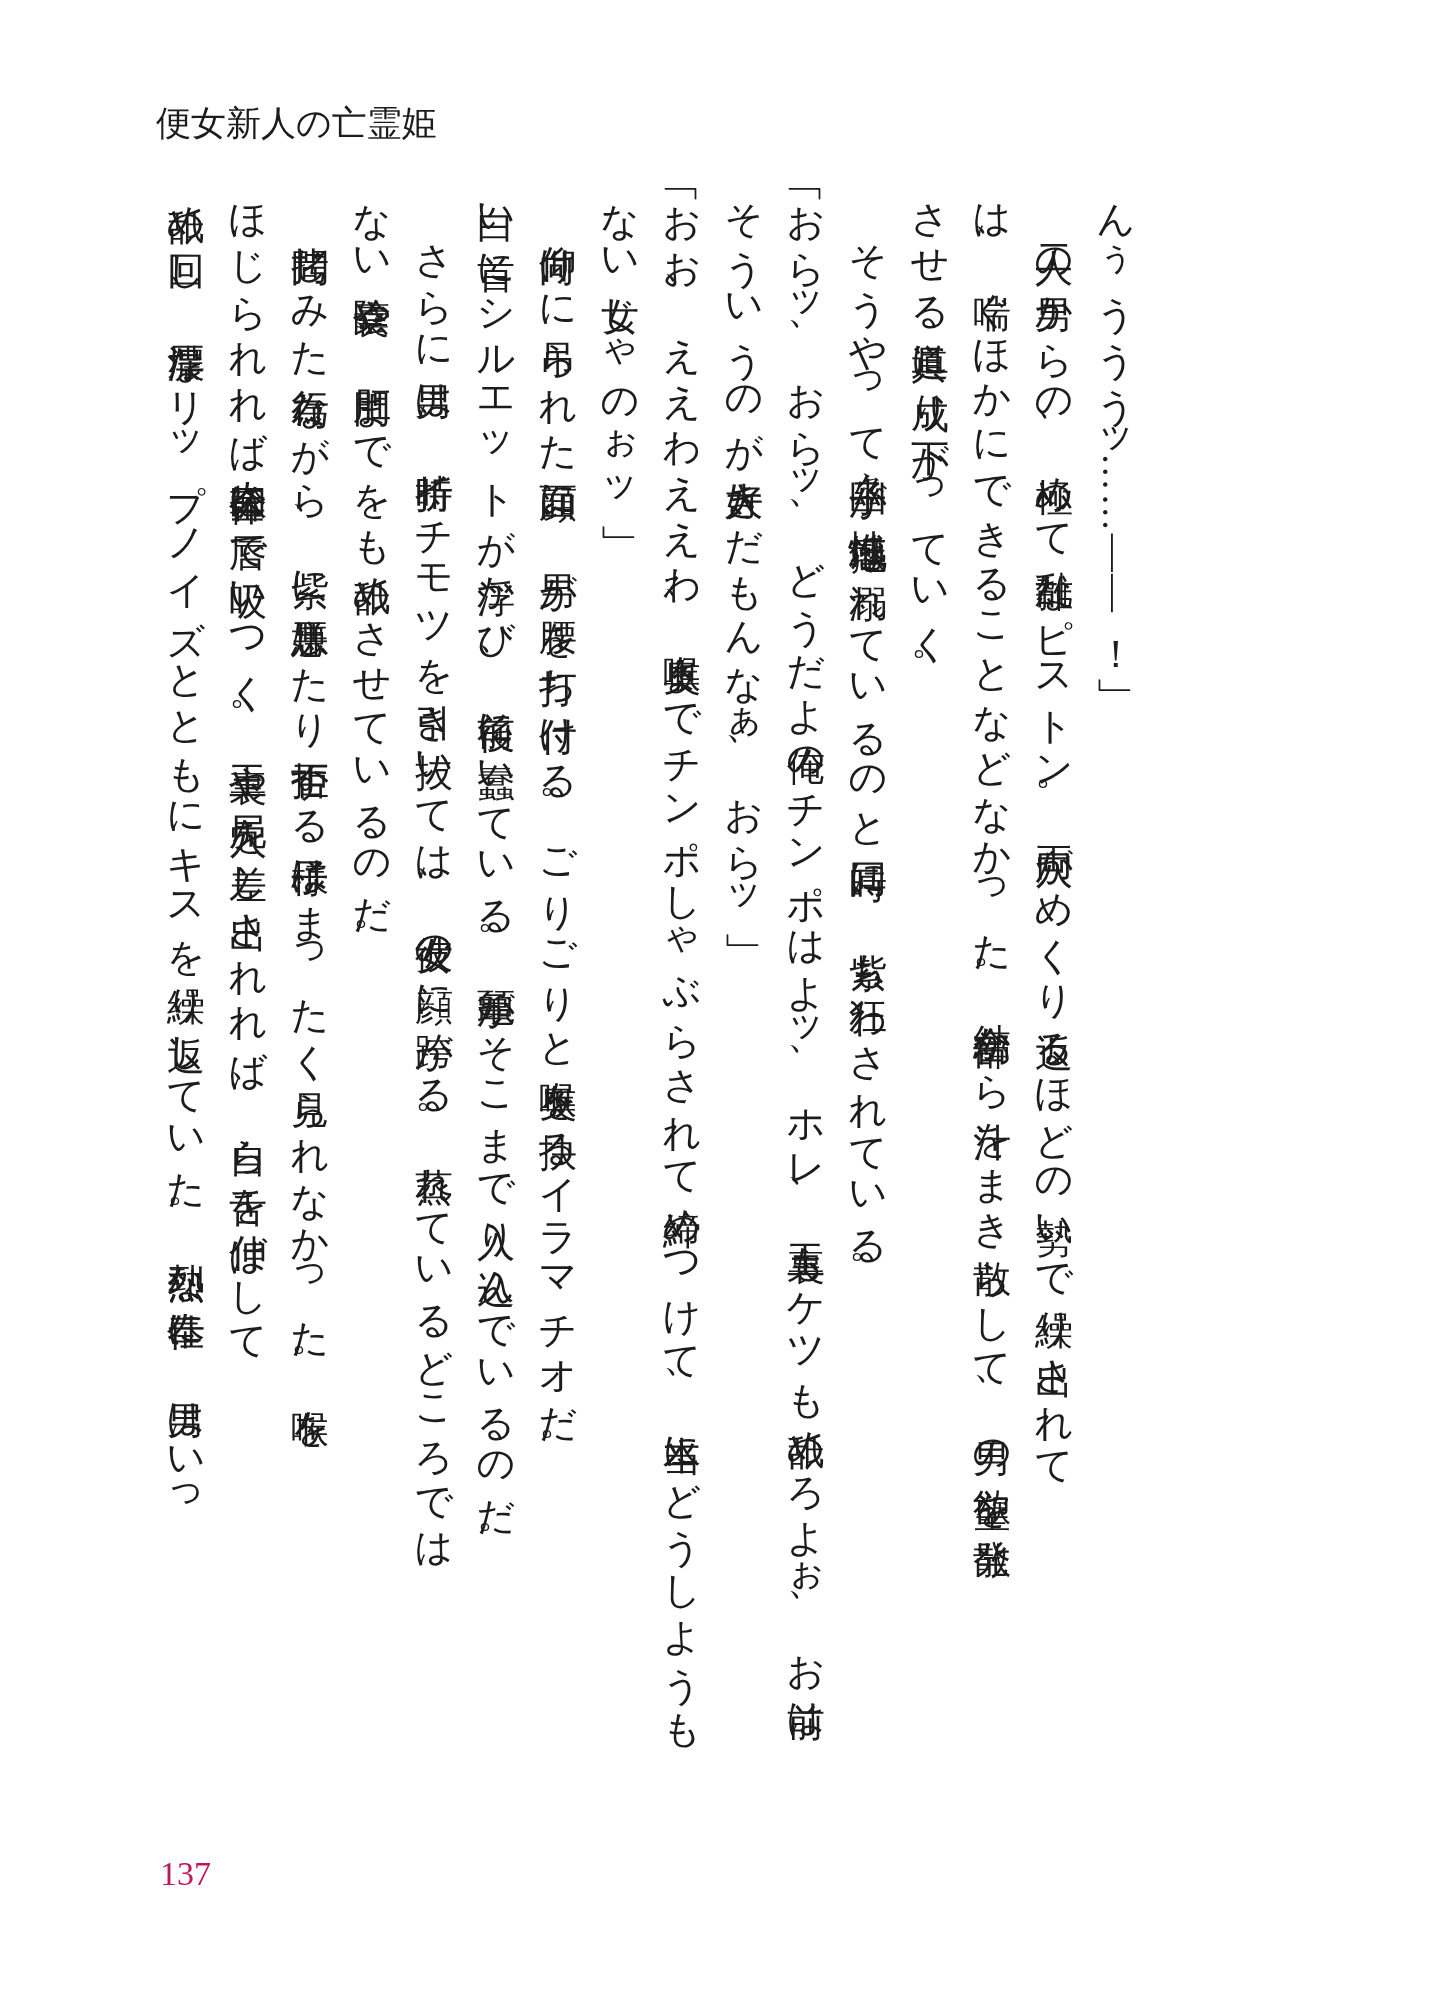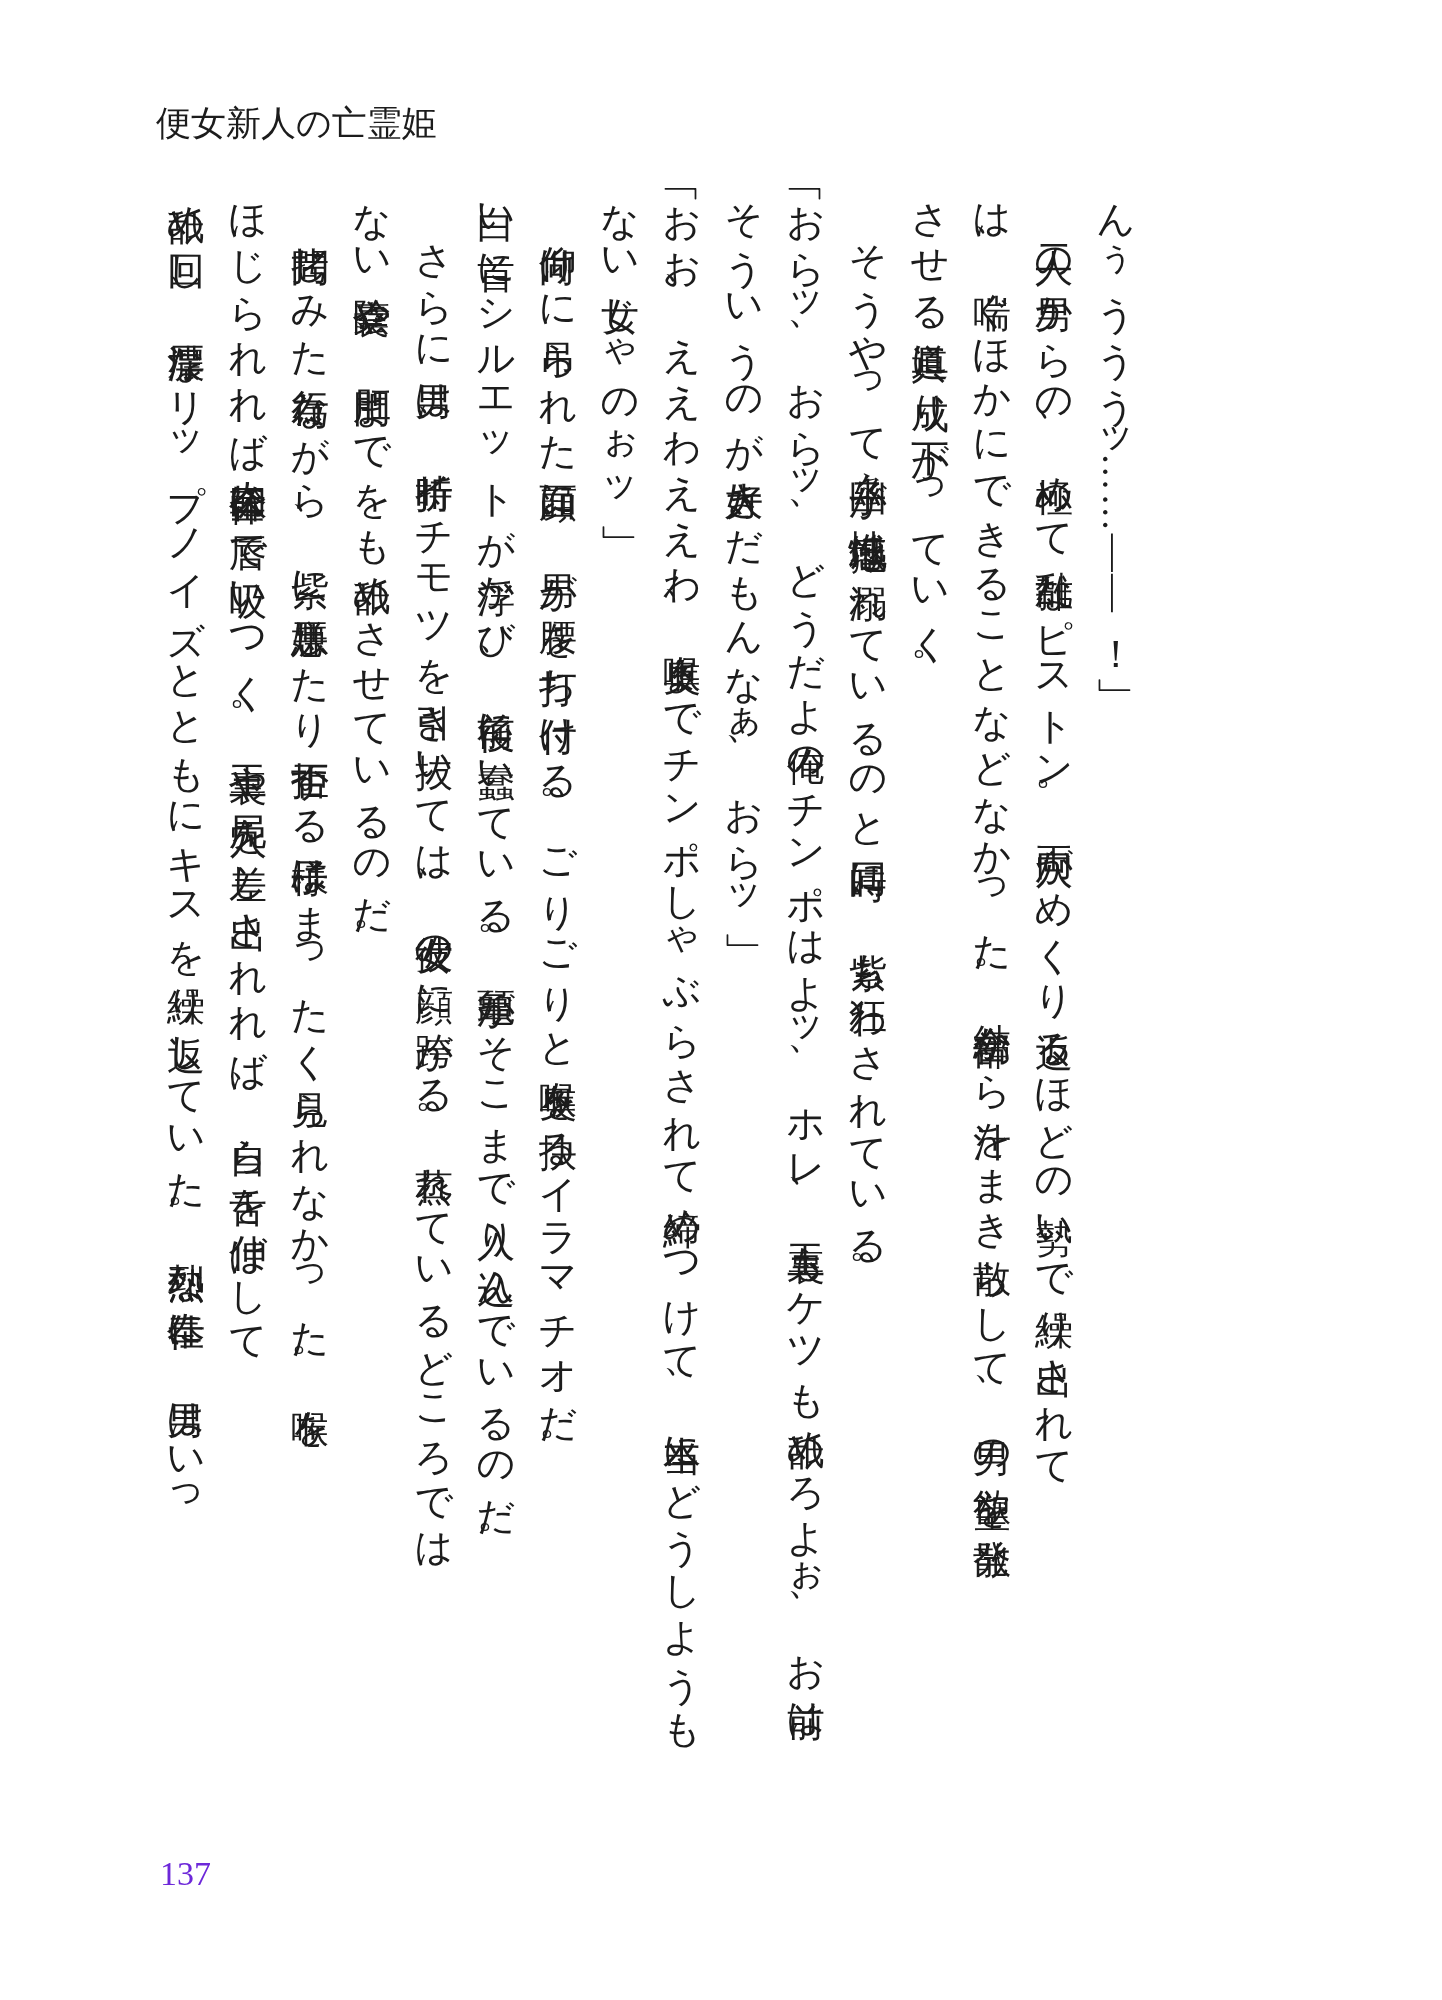--- a/index.html
+++ b/index.html
@@ -46,21 +46,21 @@
     letter-spacing: 2.4px;
     white-space: pre;
     color: #1c1c1c;
   }
   
   .page-number {
     position: absolute;
     left: 160px;
     top: 1855px;
     font-size: 34px;
-    color: #6d28d9;
+    color: #be185d;
   }
 </style>
 </head>
 <body>
 
 <div id="book-page">
 
   <div class="running-header">便女新人の亡霊姫</div>
 
   <div class="body-text-block">

